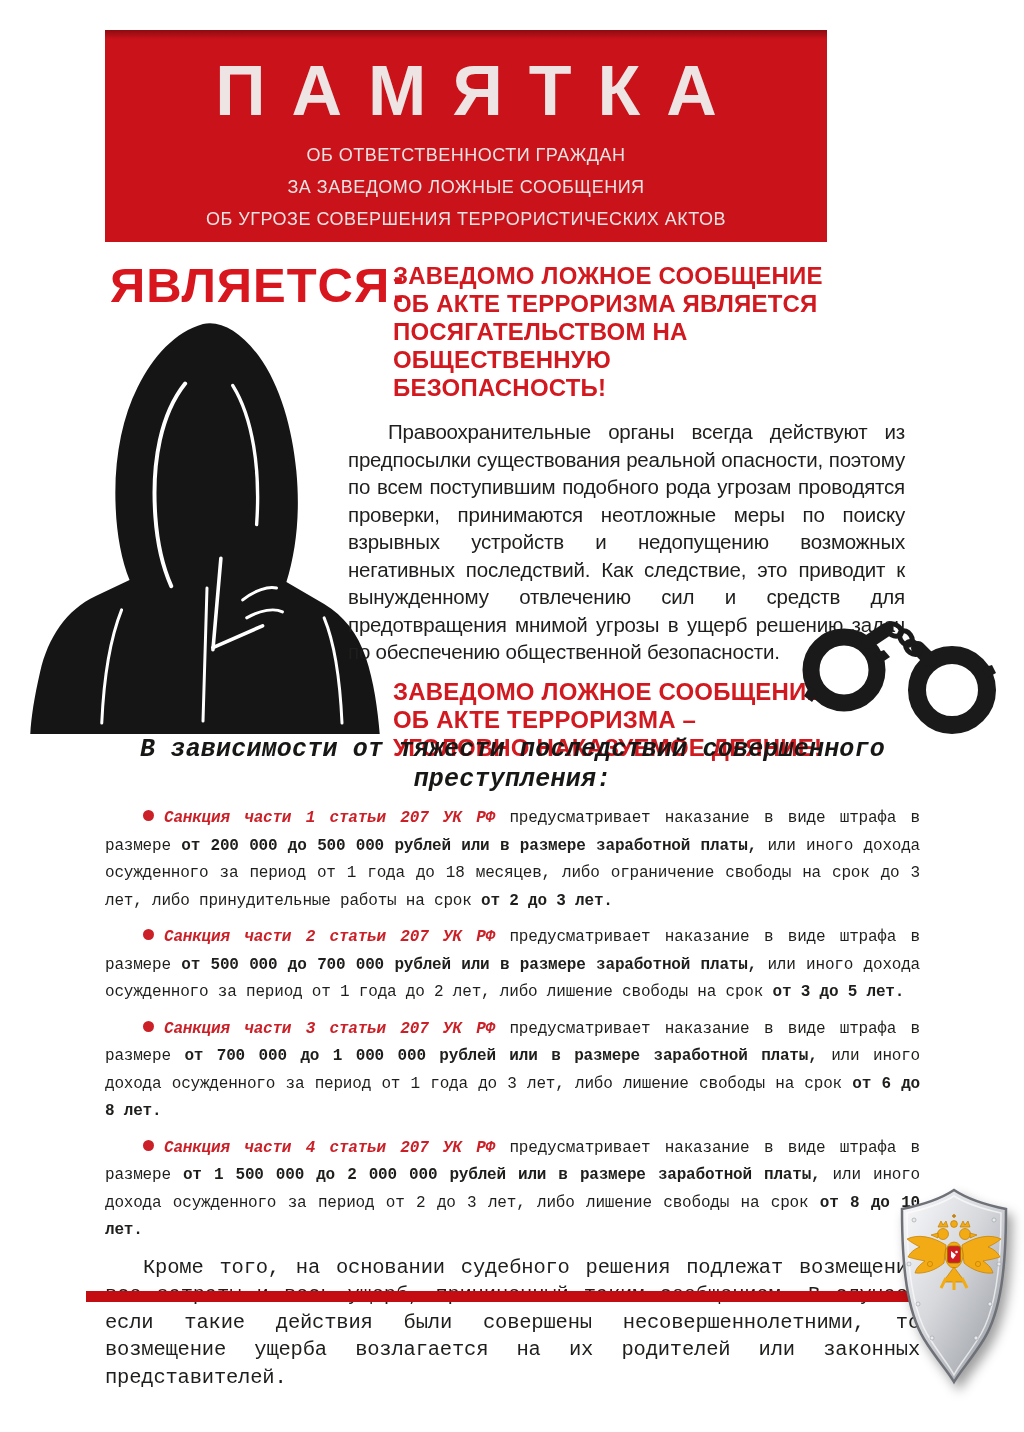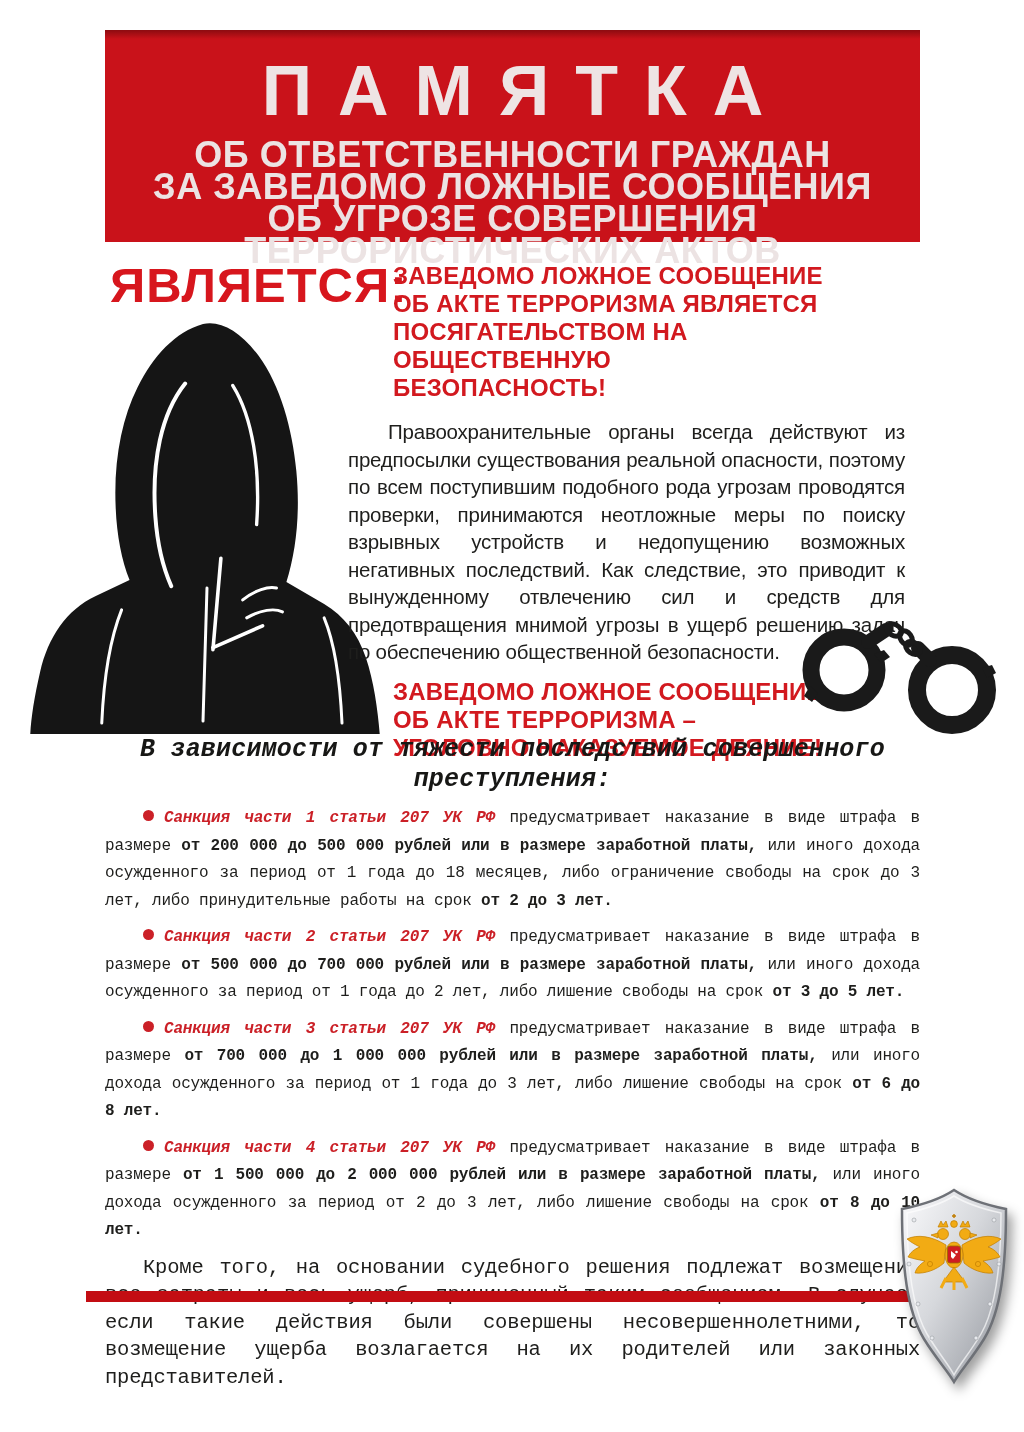--- a/index.html
+++ b/index.html
@@ -2,33 +2,33 @@
 <html lang="ru"><head>
 <meta charset="utf-8">
 <style>
   html,body{margin:0;padding:0;background:#ffffff;}
   .page{
     position:relative;width:1024px;height:1432px;background:#ffffff;
     font-family:"Liberation Sans",sans-serif;overflow:hidden;
   }
   
   .banner{
-    position:absolute;left:105px;top:30px;width:815px;height:212px;
+    position:absolute;left:105px;top:30px;width:722px;height:212px;
     background:#c9121a;text-align:center;color:#ece3e3;
   }
   .banner::before{
     content:"";position:absolute;left:0;top:0;right:0;height:9px;
     background:linear-gradient(to bottom,rgba(40,0,0,.38),rgba(40,0,0,0));
   }
   .banner-title{
     margin-top:26px;font-size:70px;line-height:1;font-weight:700;
     letter-spacing:26px;padding-left:26px;color:#eee4e4;
   }
   .banner-sub{
-    margin-top:13px;font-size:36px;line-height:32px;font-weight:700;
+    margin-top:13px;font-size:18px;line-height:32px;font-weight:400;
     letter-spacing:.5px;white-space:pre-line;color:#ece3e3;
   }
   
   .remember{
     position:absolute;left:110px;top:261px;
     font-size:49px;font-weight:700;letter-spacing:1px;color:#d7161d;line-height:1;
   }
   .right-col{position:absolute;left:348px;top:262px;width:557px;}
   .red-heading{
     margin-left:45px;font-size:24px;line-height:28px;font-weight:700;

